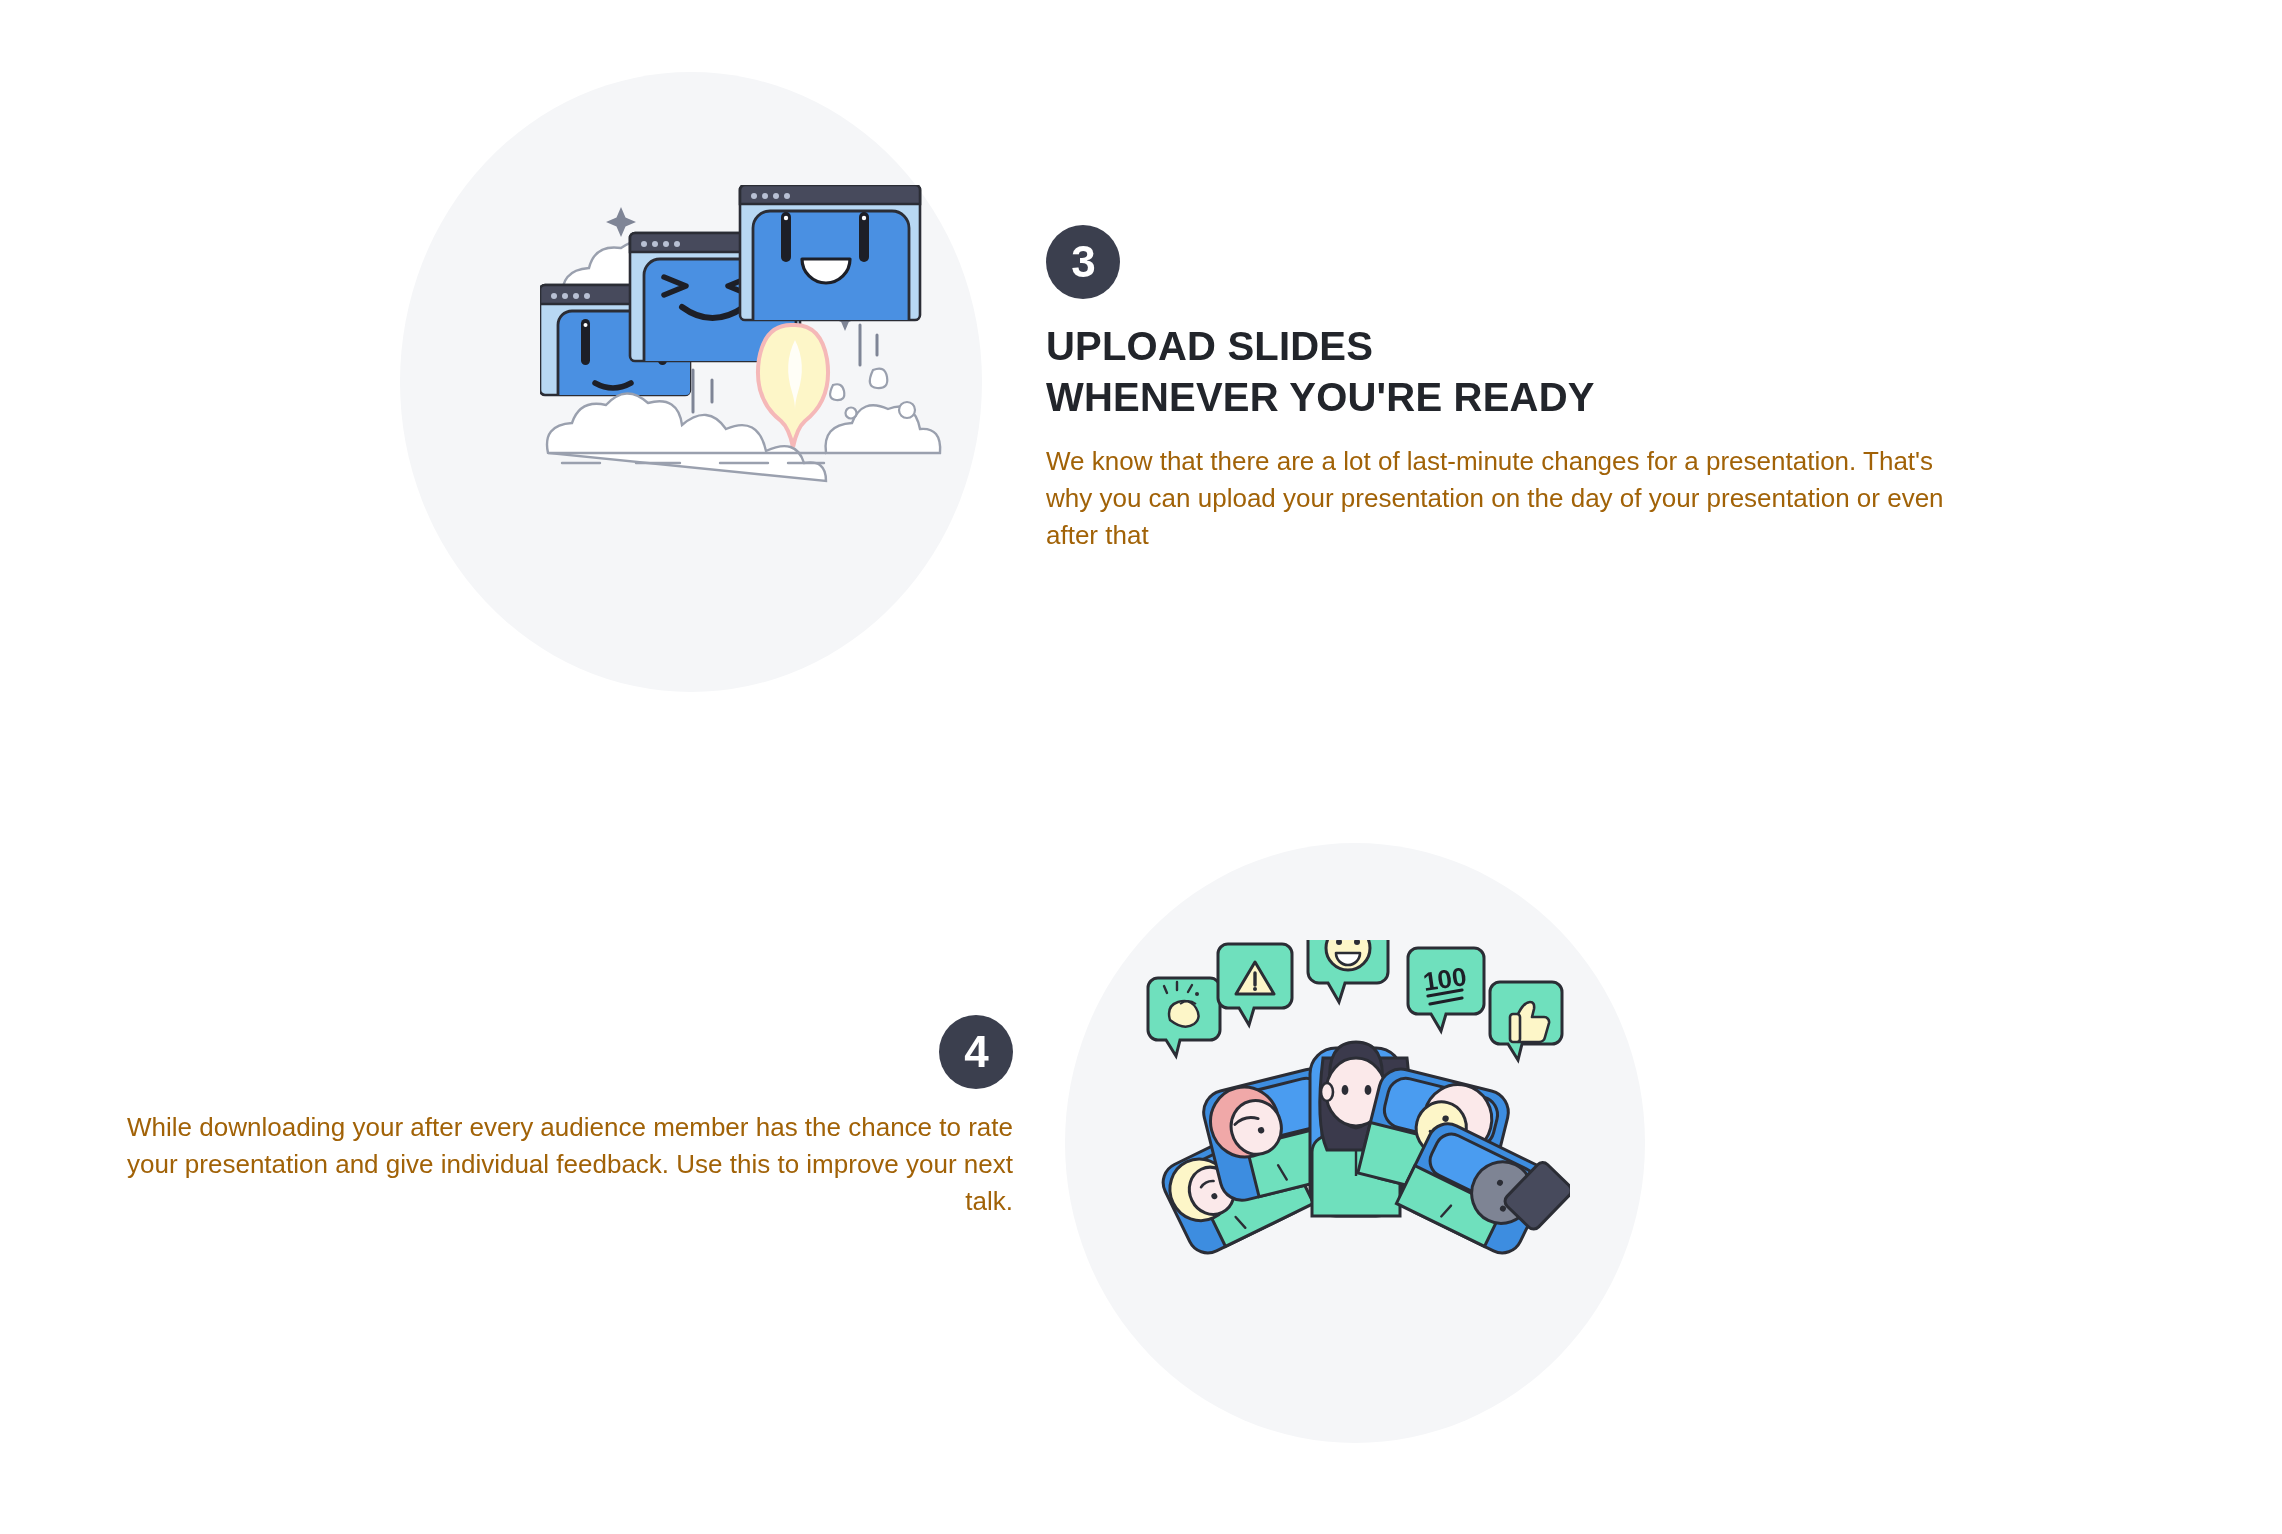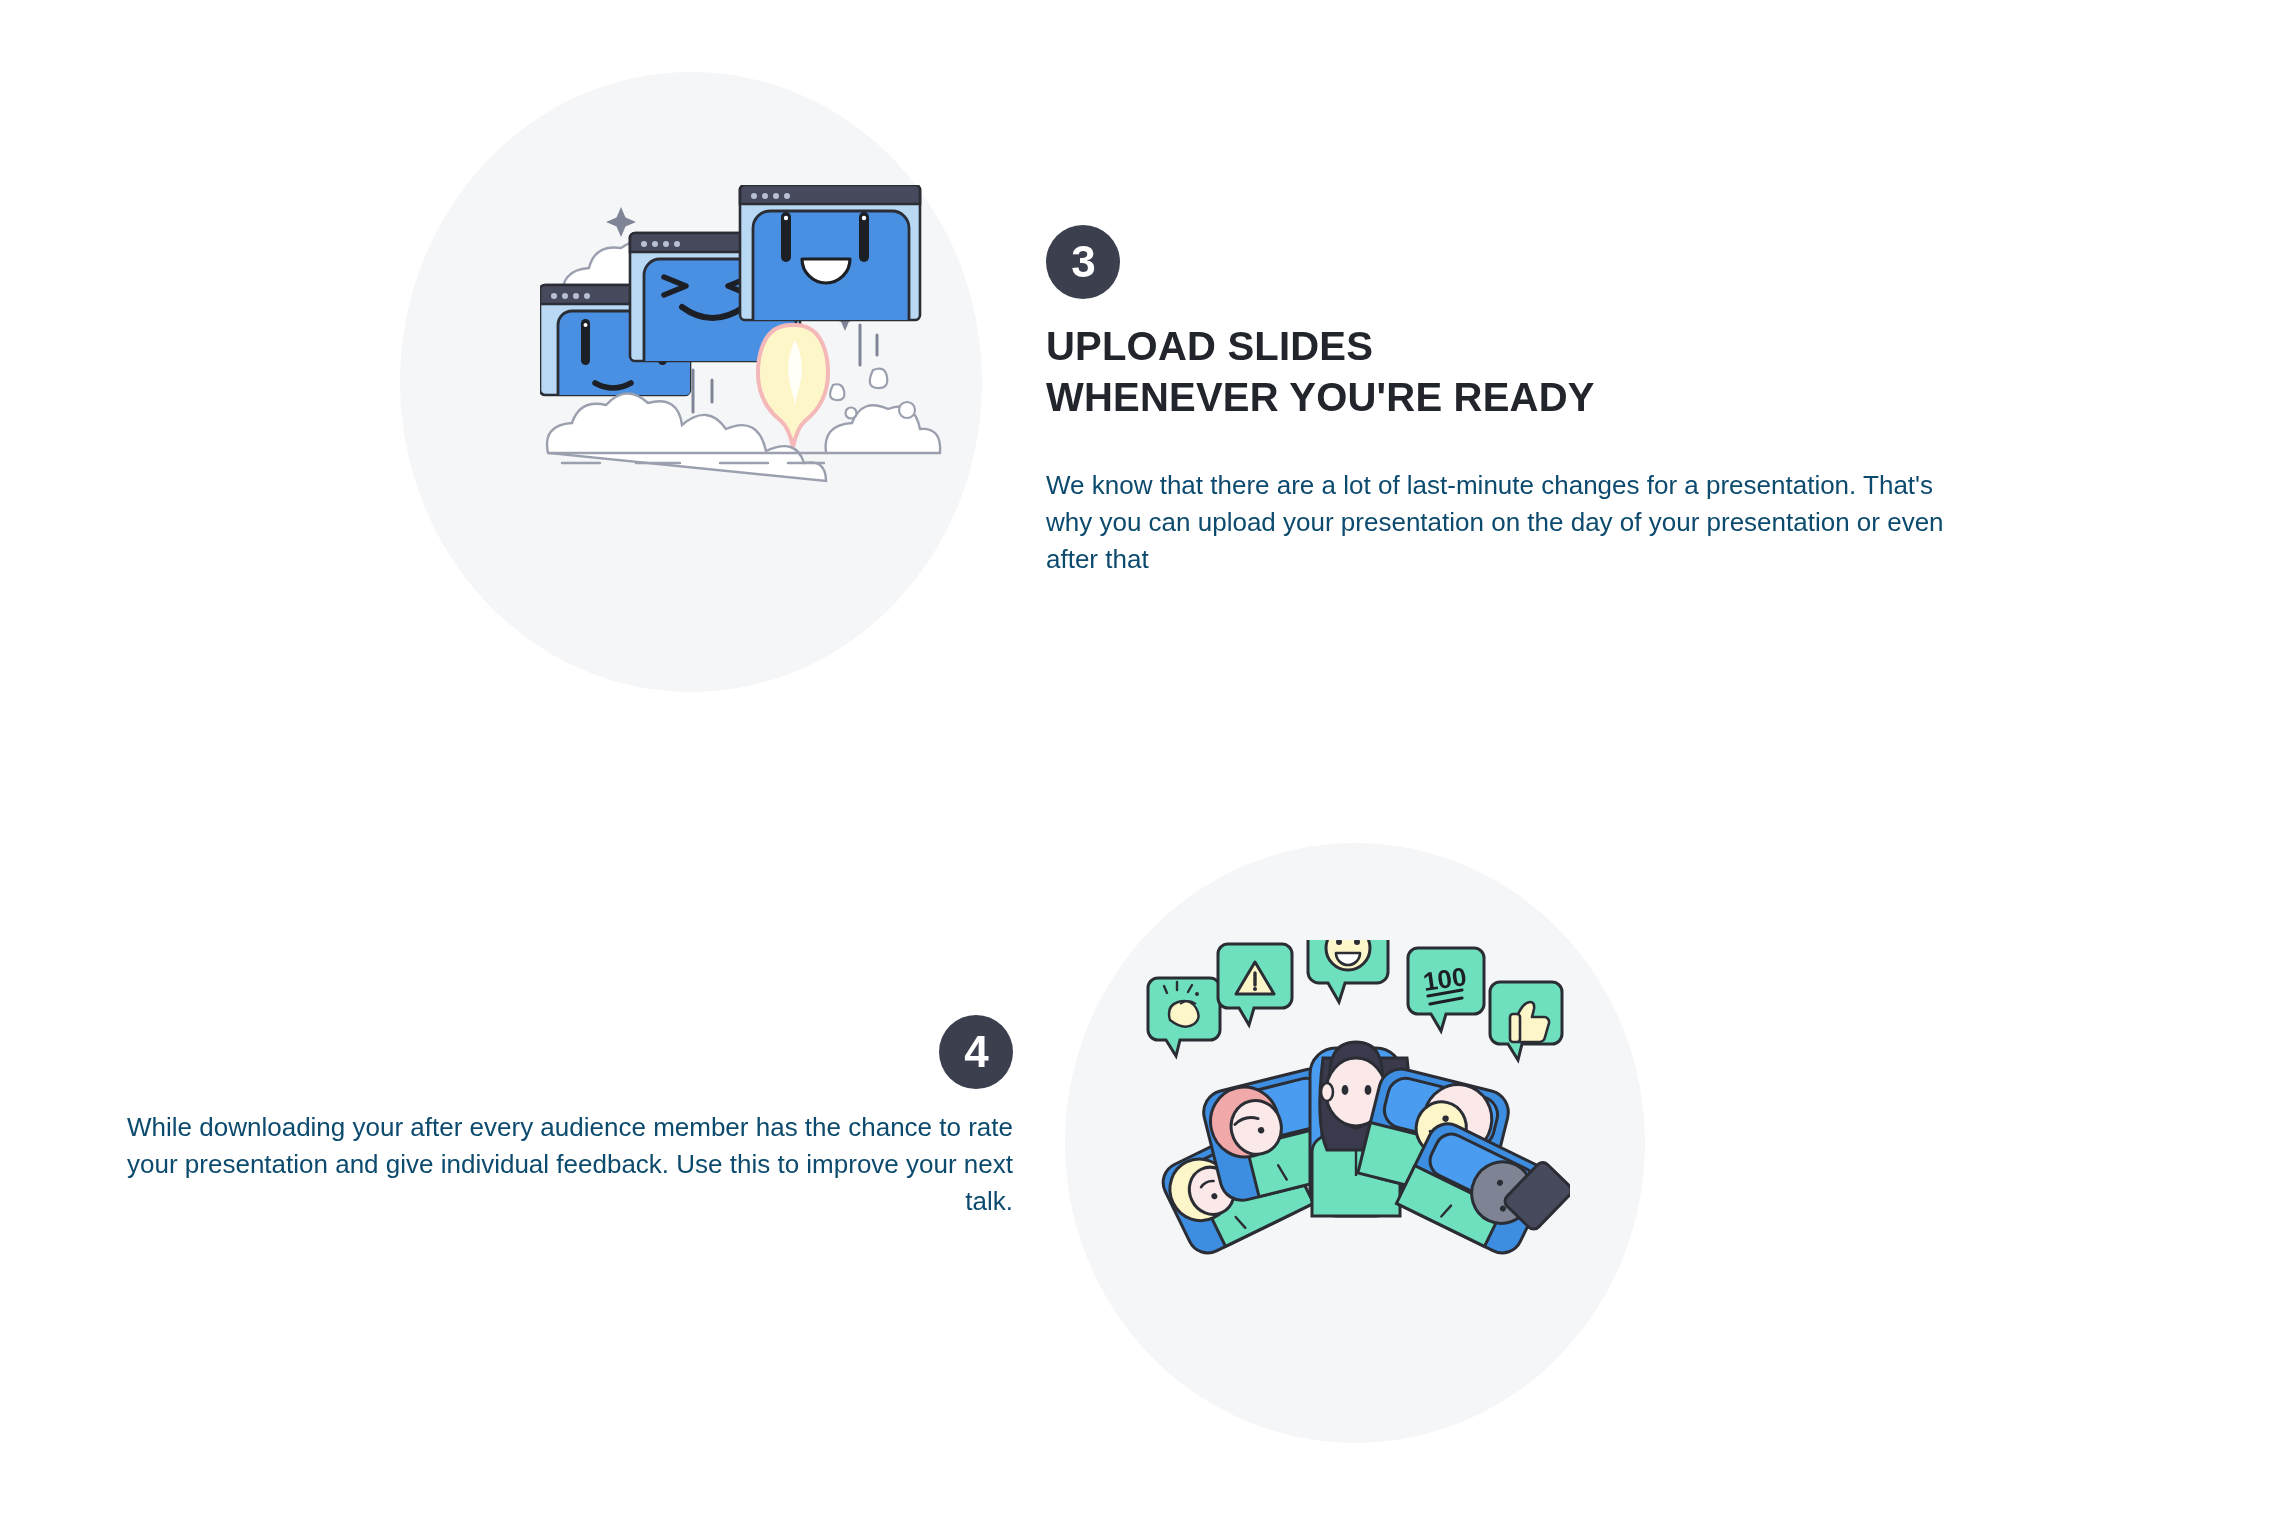--- a/index.html
+++ b/index.html
@@ -35,34 +35,34 @@
   .headline {
     color: #22252b;
     font-size: 40px;
     font-weight: bold;
     line-height: 1.28;
     letter-spacing: 0.2px;
     text-transform: uppercase;
     font-family: "Liberation Sans", sans-serif;
   }
   .body-text {
-    color: #0c4a6e;
+    color: #a16207;
     font-size: 26px;
     line-height: 1.42;
     font-family: "Liberation Sans", sans-serif;
     font-weight: 500;
   }
 
   
   #sec1 { left: 0; top: 0; }
   #sec1 .circle-bg { width: 582px; height: 620px; left: 400px; top: 72px; }
   #sec1 .illus-svg { left: 540px; top: 185px; }
   #sec1 .text-col { left: 1046px; top: 225px; width: 920px; }
   #sec1 .badge { margin-bottom: 22px; }
-  #sec1 .headline { margin-bottom: 44px; }
+  #sec1 .headline { margin-bottom: 20px; }
   #sec1 .body-text { width: 900px; }
 
   
   #sec2 .circle-bg { width: 580px; height: 600px; left: 1065px; top: 843px; }
   #sec2 .illus-svg { left: 1140px; top: 940px; }
   #sec2 .text-col { left: 93px; top: 1015px; width: 920px; text-align: right; }
   #sec2 .badge-row { display: flex; justify-content: flex-end; margin-bottom: 20px; }
   #sec2 .headline { margin-bottom: 26px; }
   #sec2 .body-text { width: 920px; }
 </style>

